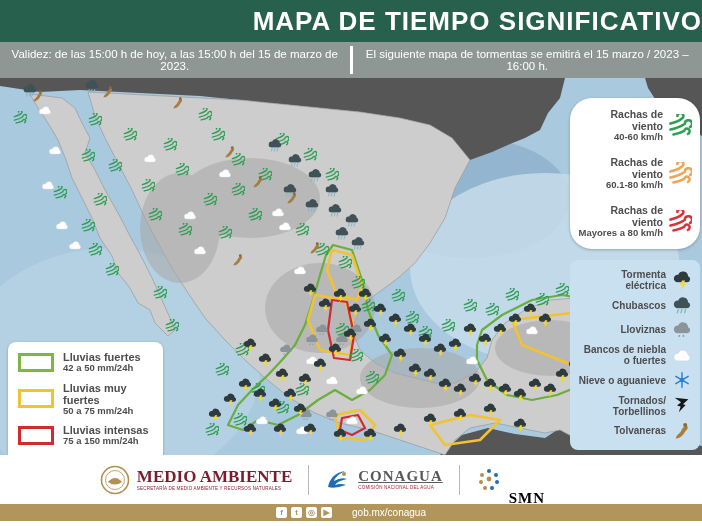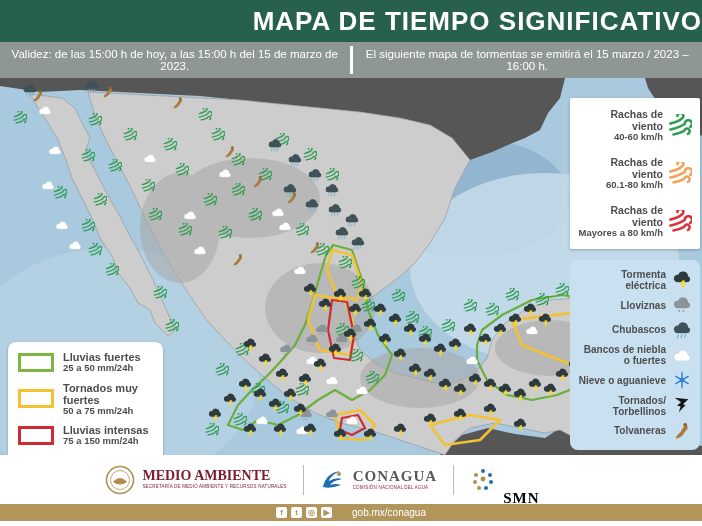--- a/index.html
+++ b/index.html
@@ -18,21 +18,21 @@
   .map{position:absolute;left:0;top:78px;width:702px;height:377px;background:#a9c9de;}
   .map svg.basemap{position:absolute;left:0;top:0;}
   
   .region{fill:none;stroke-linejoin:round;}
   .region.green{stroke:#6aae3c;stroke-width:2.2;}
   .region.yellow{stroke:#f2c233;stroke-width:2.6;}
   .region.red{stroke:#cf2b31;stroke-width:2.2;}
   
   .mk-wind{color:#2f9e53;}
   
-  .legendbox{position:absolute;box-sizing:border-box;border-radius:2px;}
+  .legendbox{position:absolute;box-sizing:border-box;border-radius:22px;}
   .wind-legend{left:570px;top:20px;width:130px;padding:10px 8px;background:#fff;
                box-shadow:0 1px 3px rgba(0,0,0,.25);display:flex;flex-direction:column;gap:13px;}
   .wl-row{display:flex;align-items:center;justify-content:flex-end;gap:5px;}
   .wl-text{text-align:right;color:#4d4d4d;line-height:1.15;}
   .wl-label{font-size:10.5px;font-weight:bold;}
   .wl-range{font-size:9.5px;font-weight:bold;}
   .wl-icon{flex:0 0 24px;height:24px;}
   .weather-legend{left:570px;top:182px;width:130px;height:190px;background:#c9e0f1;
                   border-radius:8px;padding:9px 8px;display:flex;flex-direction:column;
                   justify-content:space-between;}
@@ -47,23 +47,23 @@
   .rl-text{color:#4d4d4d;line-height:1.1;}
   .rl-label{font-size:11px;font-weight:bold;}
   .rl-range{font-size:9.5px;font-weight:bold;}
   
   .footerbar{position:absolute;left:0;top:455px;width:702px;height:49px;background:#fff;
              display:flex;align-items:center;justify-content:center;gap:16px;}
   .agency{display:flex;align-items:center;gap:7px;}
   .agency .names{display:flex;flex-direction:column;line-height:1;}
   .agency .big{font-family:"Liberation Serif",serif;font-weight:bold;}
   .agency .small{font-size:4.5px;letter-spacing:.2px;margin-top:2px;}
-  .ag-ma .big{color:#7c1b2c;font-size:14px;}
+  .ag-ma .big{color:#7c1b2c;font-size:17px;}
   .ag-ma .small{color:#7c1b2c;}
-  .ag-cn .big{color:#58595b;font-size:15px;letter-spacing:1px;}
+  .ag-cn .big{color:#58595b;font-size:15px;letter-spacing:1px;text-decoration:underline;}
   .ag-cn .small{color:#9d2235;}
   .ag-sm .big{color:#000000;font-size:15px;letter-spacing:1px;margin-top:45px;}
   .ag-sm .small{color:#6d6e71;}
   .footdiv{width:1px;height:30px;background:#b9b9b9;}
   .goldbar{position:absolute;left:0;top:504px;width:702px;height:17px;background:#b2955b;
            display:flex;align-items:center;justify-content:center;gap:5px;}
   .soc{width:11px;height:11px;background:#fff;border-radius:2px;color:#b2955b;font-size:8px;
        font-weight:bold;display:flex;align-items:center;justify-content:center;line-height:1;}
   .goldurl{color:#fff;font-size:10px;margin-left:15px;}
 </style>
@@ -373,29 +373,29 @@
       </div>
 
     <div class="legendbox weather-legend" id="weather-legend">
         <div class="cl-row">
           <div class="cl-label">Tormenta eléctrica</div>
           <svg viewBox="0 0 20 22" class="cl-icon">
             <use href="#sym-storm" width="20" height="22"></use>
           </svg>
         </div>
         <div class="cl-row">
+          <div class="cl-label">Chubascos</div>
+          <svg viewBox="0 0 20 22" class="cl-icon">
+            <use href="#sym-rain" width="20" height="22"></use>
+          </svg>
+        </div>
+        <div class="cl-row">
           <div class="cl-label">Lloviznas</div>
           <svg viewBox="0 0 20 22" class="cl-icon">
             <use href="#sym-drizzle" width="20" height="22"></use>
-          </svg>
-        </div>
-        <div class="cl-row">
-          <div class="cl-label">Chubascos</div>
-          <svg viewBox="0 0 20 22" class="cl-icon">
-            <use href="#sym-rain" width="20" height="22"></use>
           </svg>
         </div>
         <div class="cl-row">
           <div class="cl-label">Bancos de niebla o fuertes</div>
           <svg viewBox="0 0 20 22" class="cl-icon">
             <use href="#sym-fog" width="20" height="22"></use>
           </svg>
         </div>
         <div class="cl-row">
           <div class="cl-label">Nieve o aguanieve</div>
@@ -415,27 +415,27 @@
             <use href="#sym-dust" width="20" height="22"></use>
           </svg>
         </div>
       </div>
 
     <div class="legendbox rain-legend" id="rain-legend">
         <div class="rl-row">
           <div class="rl-swatch" style="border-color: rgb(125, 182, 66);"></div>
           <div class="rl-text">
             <div class="rl-label">Lluvias fuertes</div>
-            <div class="rl-range">25 a 50 mm/24h</div>
+            <div class="rl-range">42 a 50 mm/24h</div>
           </div>
         </div>
         <div class="rl-row">
           <div class="rl-swatch" style="border-color: rgb(242, 194, 51);"></div>
           <div class="rl-text">
-            <div class="rl-label">Tornados muy fuertes</div>
+            <div class="rl-label">Lluvias muy fuertes</div>
             <div class="rl-range">50 a 75 mm/24h</div>
           </div>
         </div>
         <div class="rl-row">
           <div class="rl-swatch" style="border-color: rgb(207, 43, 49);"></div>
           <div class="rl-text">
             <div class="rl-label">Lluvias intensas</div>
             <div class="rl-range">75 a 150 mm/24h</div>
           </div>
         </div>

